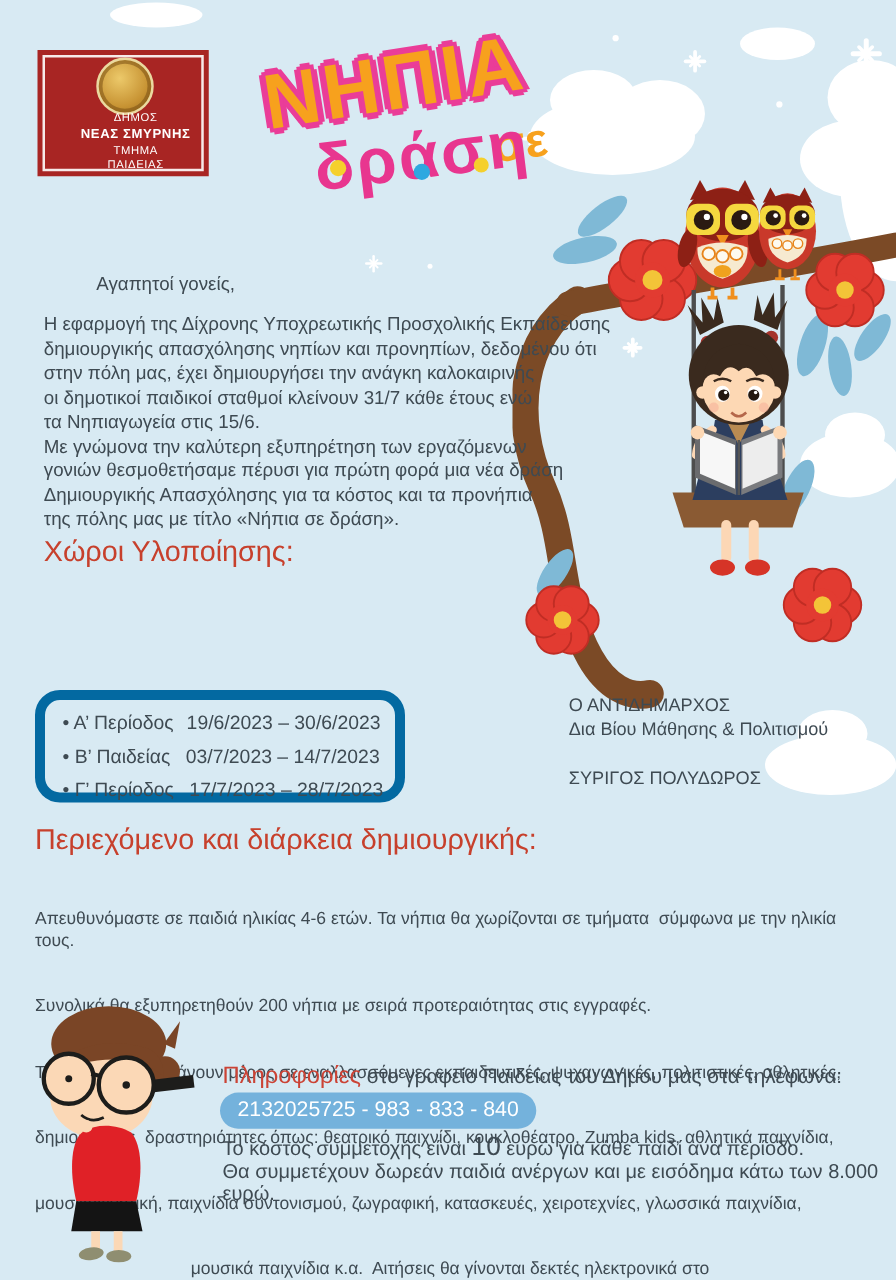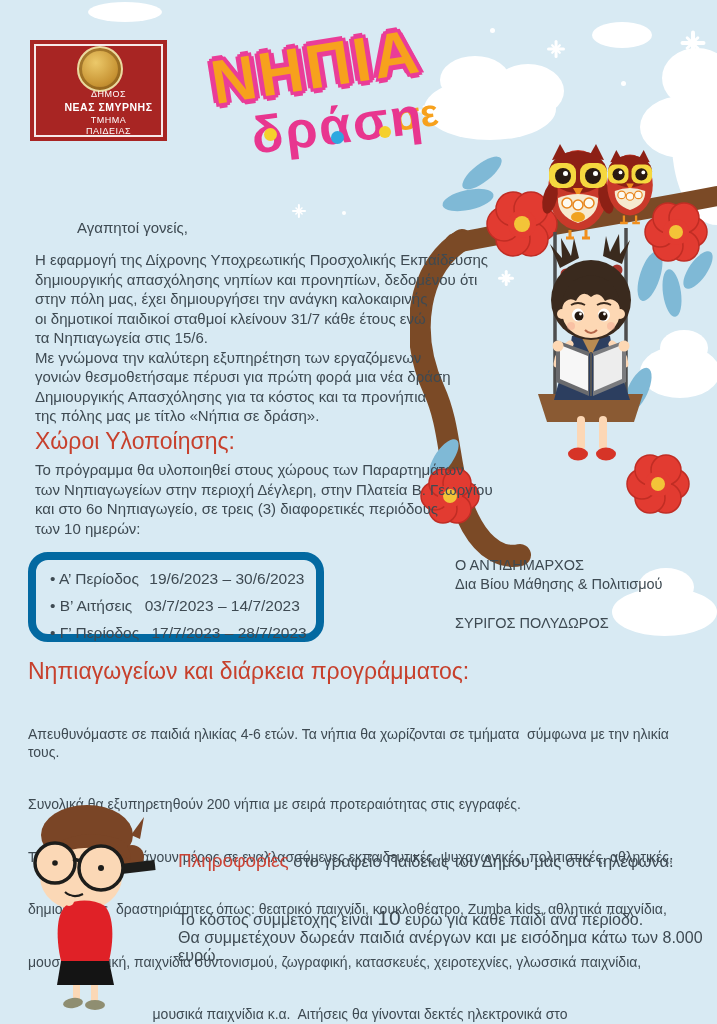--- a/index.html
+++ b/index.html
@@ -270,52 +270,46 @@
     <div>στην πόλη μας, έχει δημιουργήσει την ανάγκη καλοκαιρινής</div>
     <div>οι δημοτικοί παιδικοί σταθμοί κλείνουν 31/7 κάθε έτους ενώ</div>
     <div>τα Νηπιαγωγεία στις 15/6.</div>
     <div>Με γνώμονα την καλύτερη εξυπηρέτηση των εργαζόμενων</div>
     <div>γονιών θεσμοθετήσαμε πέρυσι για πρώτη φορά μια νέα δράση</div>
     <div>Δημιουργικής Απασχόλησης για τα κόστος και τα προνήπια</div>
     <div>της πόλης μας με τίτλο «Νήπια σε δράση».</div>
   </div>
 
   <div class="abs red-head" style="left:35px;top:428px;">Χώροι Υλοποίησης:</div>
-  <div class="abs body-txt" style="left:35px;top:460px;">
-    <div>Το πρόγραμμα θα υλοποιηθεί στους χώρους των Παραρτημάτων</div>
-    <div>των Νηπιαγωγείων στην περιοχή Δέγλερη, στην Πλατεία Β. Γεωργίου</div>
-    <div>και στο 6ο Νηπιαγωγείο, σε τρεις (3) διαφορετικές περιόδους</div>
-    <div>των 10 ημερών:</div>
-  </div>
 
   <div class="abs periods-box">
     <div class="period-item">
       <span>•</span>
       <span>Α’ Περίοδος</span>
       <span style="margin-left:6px;">19/6/2023 – 30/6/2023</span>
     </div>
     <div class="period-item">
       <span>•</span>
-      <span>Β’ Αιτήσεις</span>
+      <span>Β’ Παιδείας</span>
       <span style="margin-left:8px;">03/7/2023 – 14/7/2023</span>
     </div>
     <div class="period-item">
       <span>•</span>
       <span>Γ’ Περίοδος</span>
       <span style="margin-left:8px;">17/7/2023  – 28/7/2023</span>
     </div>
   </div>
 
   <div class="abs sig" style="left:455px;top:556px;">
     <div>Ο ΑΝΤΙΔΗΜΑΡΧΟΣ</div>
     <div>Δια Βίου Μάθησης &amp; Πολιτισμού</div>
     <div style="margin-top:20px;">ΣΥΡΙΓΟΣ ΠΟΛΥΔΩΡΟΣ</div>
   </div>
 
-  <div class="abs red-head" style="left:28px;top:658px;">Νηπιαγωγείων και διάρκεια προγράμματος:</div>
+  <div class="abs red-head" style="left:28px;top:658px;">Περιεχόμενο και διάρκεια δημιουργικής:</div>
   <div class="abs prog">
     <div>Απευθυνόμαστε σε παιδιά ηλικίας 4-6 ετών. Τα νήπια θα χωρίζονται σε τμήματα  σύμφωνα με την ηλικία τους.</div>
     <div>Συνολικά θα εξυπηρετηθούν 200 νήπια με σειρά προτεραιότητας στις εγγραφές.</div>
     <div>Τα παιδιά θα λαμβάνουν μέρος σε εναλλασσόμενες εκπαιδευτικές, ψυχαγωγικές, πολιτιστικές, αθλητικές,</div>
     <div>δημιουργικές  δραστηριότητες όπως: θεατρικό παιχνίδι, κουκλοθέατρο, Zumba kids, αθλητικά παιχνίδια,</div>
     <div>μουσικοκινητική, παιχνίδια συντονισμού, ζωγραφική, κατασκευές, χειροτεχνίες, γλωσσικά παιχνίδια,</div>
     <div class="center">μουσικά παιχνίδια κ.α.  Αιτήσεις θα γίνονται δεκτές ηλεκτρονικά στο</div>
     
     
   </div>
@@ -338,18 +332,19 @@
     <path d="M 46 166 L 94 166 L 99 190 L 42 190 Z" fill="#141414"></path>
     <rect x="58" y="190" width="7" height="16" fill="#fbd8b6"></rect>
     <rect x="76" y="190" width="7" height="16" fill="#fbd8b6"></rect>
     <ellipse cx="58" cy="208" rx="10" ry="5" fill="#8f8e71" transform="rotate(-8 58 208)"></ellipse>
     <ellipse cx="80" cy="210" rx="10" ry="5" fill="#8f8e71"></ellipse>
   </svg>
 
   <div class="abs" style="left:178px;top:850px;">
     <span class="info-label">Πληροφορίες</span><span class="info-rest"> στο γραφείο Παιδείας του Δήμου μας στα τηλέφωνα:</span>
   </div>
+  <div class="abs pill">2132025725 - 983 - 833 - 840</div>
   <div class="abs cost" style="left:178px;top:906px;">
     <span>Το κόστος συμμετοχής είναι </span><span class="big-num">10</span><span> ευρώ για κάθε παιδί ανά περίοδο.</span>
   </div>
   <div class="abs cost" style="left:178px;top:929px;">Θα συμμετέχουν δωρεάν παιδιά ανέργων και με εισόδημα κάτω των 8.000 ευρώ.</div>
 
 </div>
 
 </body></html>

